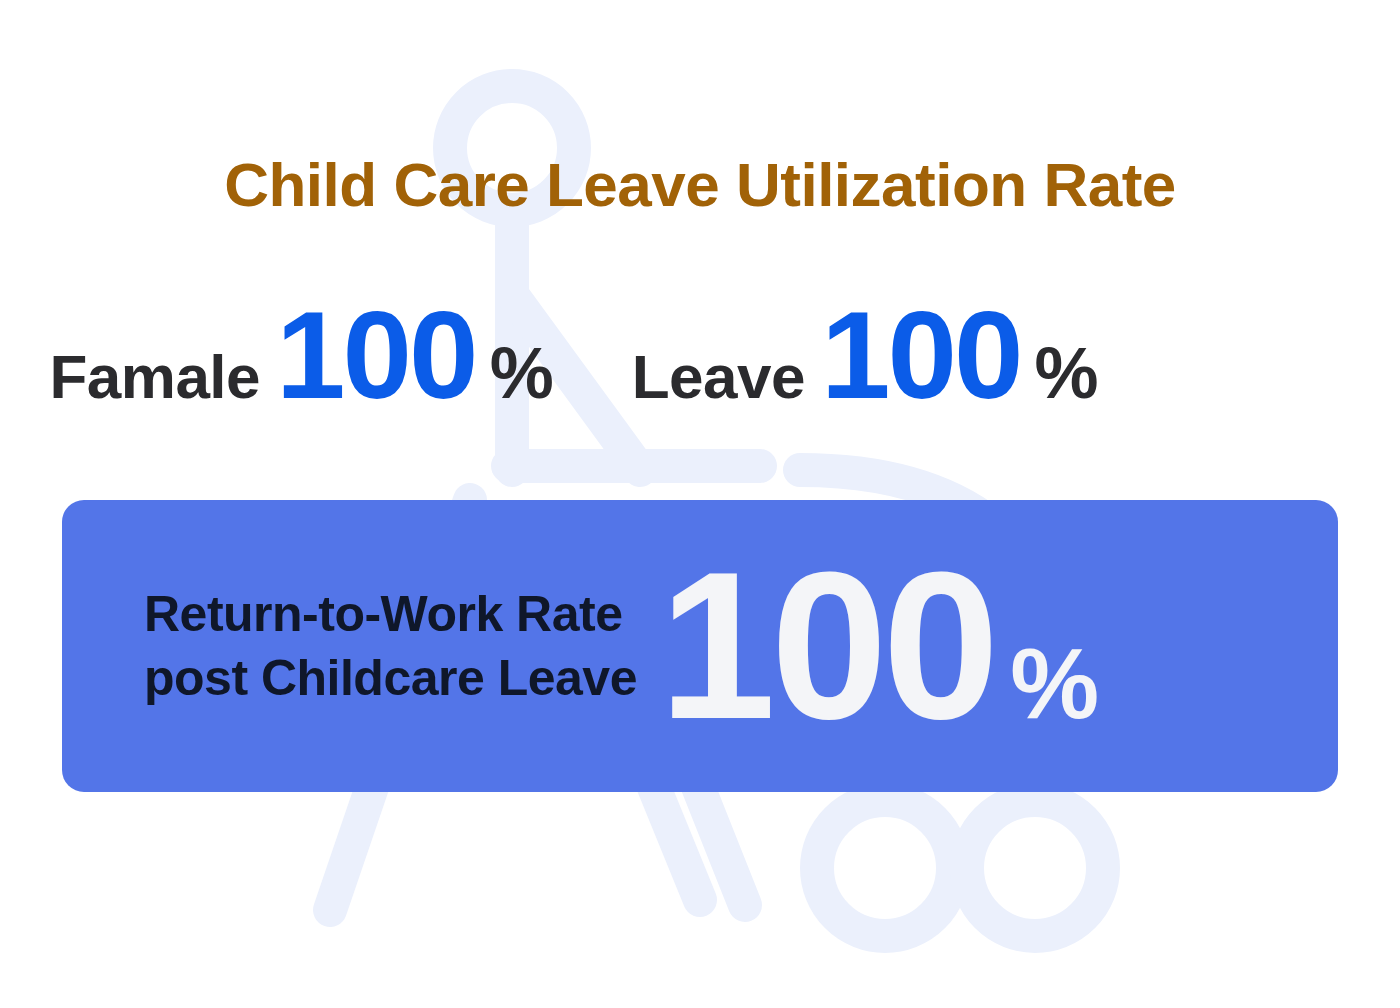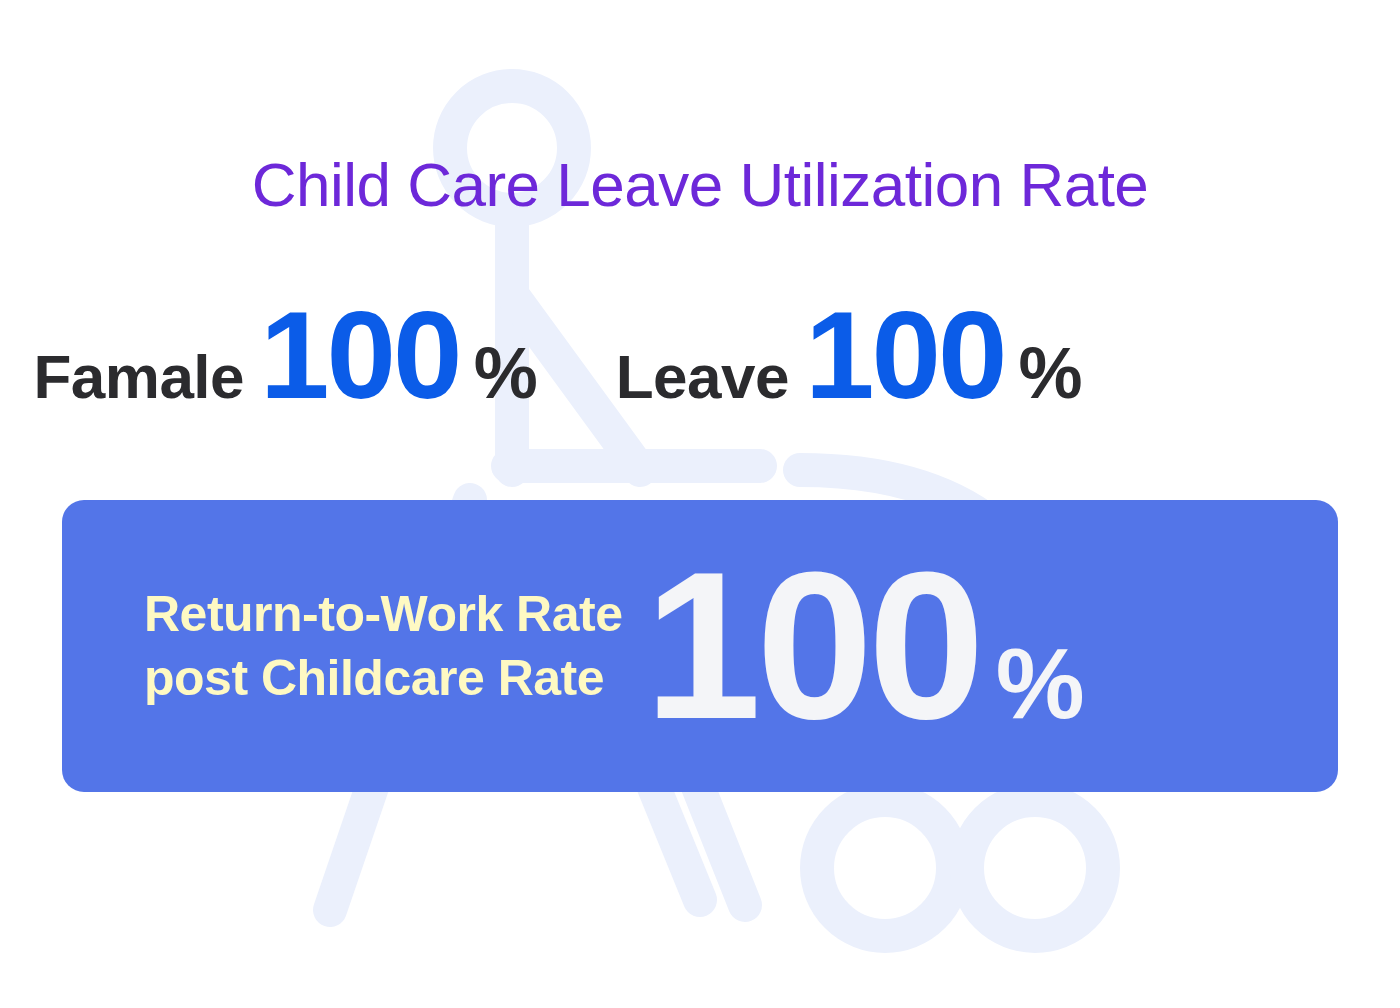--- a/index.html
+++ b/index.html
@@ -34,39 +34,40 @@
 
   
   .title {
     position: absolute;
     left: 0;
     top: 150;
     width: 1400px;
     top: 152px;
     text-align: center;
     font-size: 62px;
-    font-weight: normal;
-    color: #6d28d9;
+    font-weight: bold;
+    color: #a16207;
     letter-spacing: -0.5px;
     line-height: 1.05;
     z-index: 3;
     white-space: nowrap;
   }
 
   
   .stats-row {
     position: absolute;
     left: 0;
     top: 292px;
     width: 1116px;
     display: flex;
     justify-content: center;
     align-items: flex-start;
     gap: 78px;
     z-index: 3;
+    padding-left: 16px;
   }
   .stat {
     display: flex;
     align-items: baseline;
   }
   .stat-label {
     font-size: 62px;
     font-weight: bold;
     color: #2b2b2e;
     letter-spacing: -0.5px;
@@ -100,21 +101,21 @@
     border-radius: 22px;
     display: flex;
     align-items: center;
     z-index: 3;
     box-sizing: border-box;
     padding-left: 82px;
   }
   .banner-text {
     font-size: 50px;
     font-weight: bold;
-    color: #fef9c3;
+    color: #0f172a;
     line-height: 1.28;
     letter-spacing: -0.5px;
     white-space: nowrap;
   }
   .banner-figure {
     display: flex;
     align-items: baseline;
     margin-left: 22px;
   }
   .banner-value {
@@ -174,21 +175,21 @@
       <span class="stat-label">Leave</span>
       <span class="stat-value">100</span>
       <span class="stat-unit">%</span>
     </div>
 
   </div>
 
   <div class="banner">
     <div class="banner-text">
       <div>Return-to-Work Rate</div>
-      <div>post Childcare Rate</div>
+      <div>post Childcare Leave</div>
     </div>
     <div class="banner-figure">
       <span class="banner-value">100</span>
       <span class="banner-unit">%</span>
     </div>
   </div>
 
 </div>
 
 </body></html>

